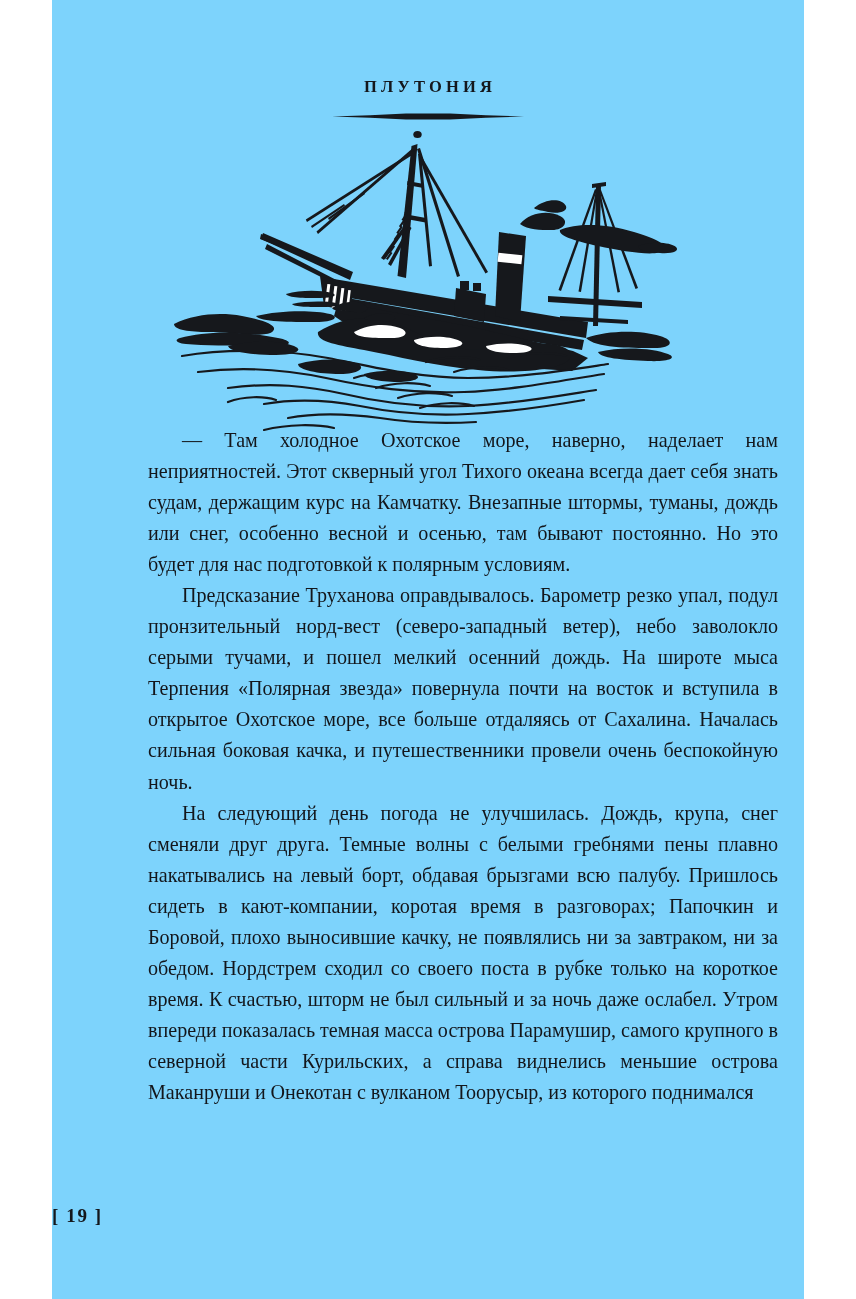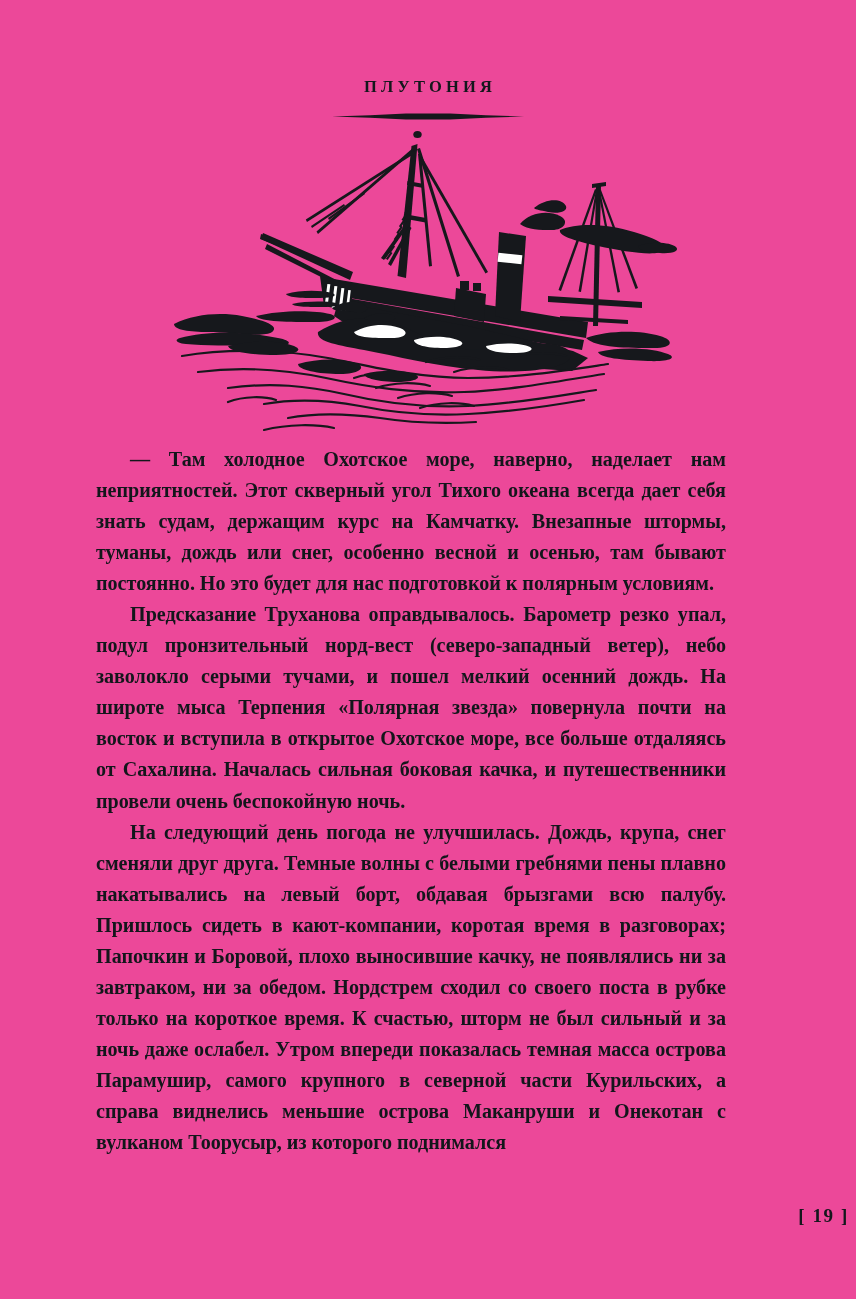--- a/index.html
+++ b/index.html
@@ -7,24 +7,24 @@
     margin: 0;
     padding: 0;
     background: #ffffff;
   }
   body {
     font-family: "Liberation Serif", "DejaVu Serif", serif;
     color: #111111;
   }
   .page {
     position: relative;
-    width: 856px;
+    width: 752px;
     height: 1299px;
     margin: 0 auto;
-    background: #ec4899;
+    background: #7dd3fc;
     overflow: hidden;
     box-sizing: border-box;
   }
 
   
   .running-head {
     position: absolute;
     top: 78px;
     left: 0;
     right: 0;
@@ -61,44 +61,43 @@
   }
   .illustration svg {
     display: block;
     width: 100%;
     height: 100%;
   }
 
   
   .textblock {
     position: absolute;
-    top: 444px;
+    top: 425px;
     left: 96px;
     width: 630px;
-    font-weight: bold;
   }
   .para {
     margin: 0;
     font-size: 20.1px;
     line-height: 31.05px;
     text-align: justify;
     text-indent: 34px;
     color: #13161b;
     -webkit-hyphens: none;
     hyphens: none;
     word-spacing: -0.1px;
   }
 
   
   .folio {
     position: absolute;
     bottom: 72px;
     left: 0;
-    right: 7px;
-    text-align: right;
+    right: 0;
+    text-align: left;
     font-size: 19px;
     font-weight: 700;
     letter-spacing: 1.6px;
     color: #14171c;
   }
 </style>
 </head>
 <body>
 
 <div class="page">

